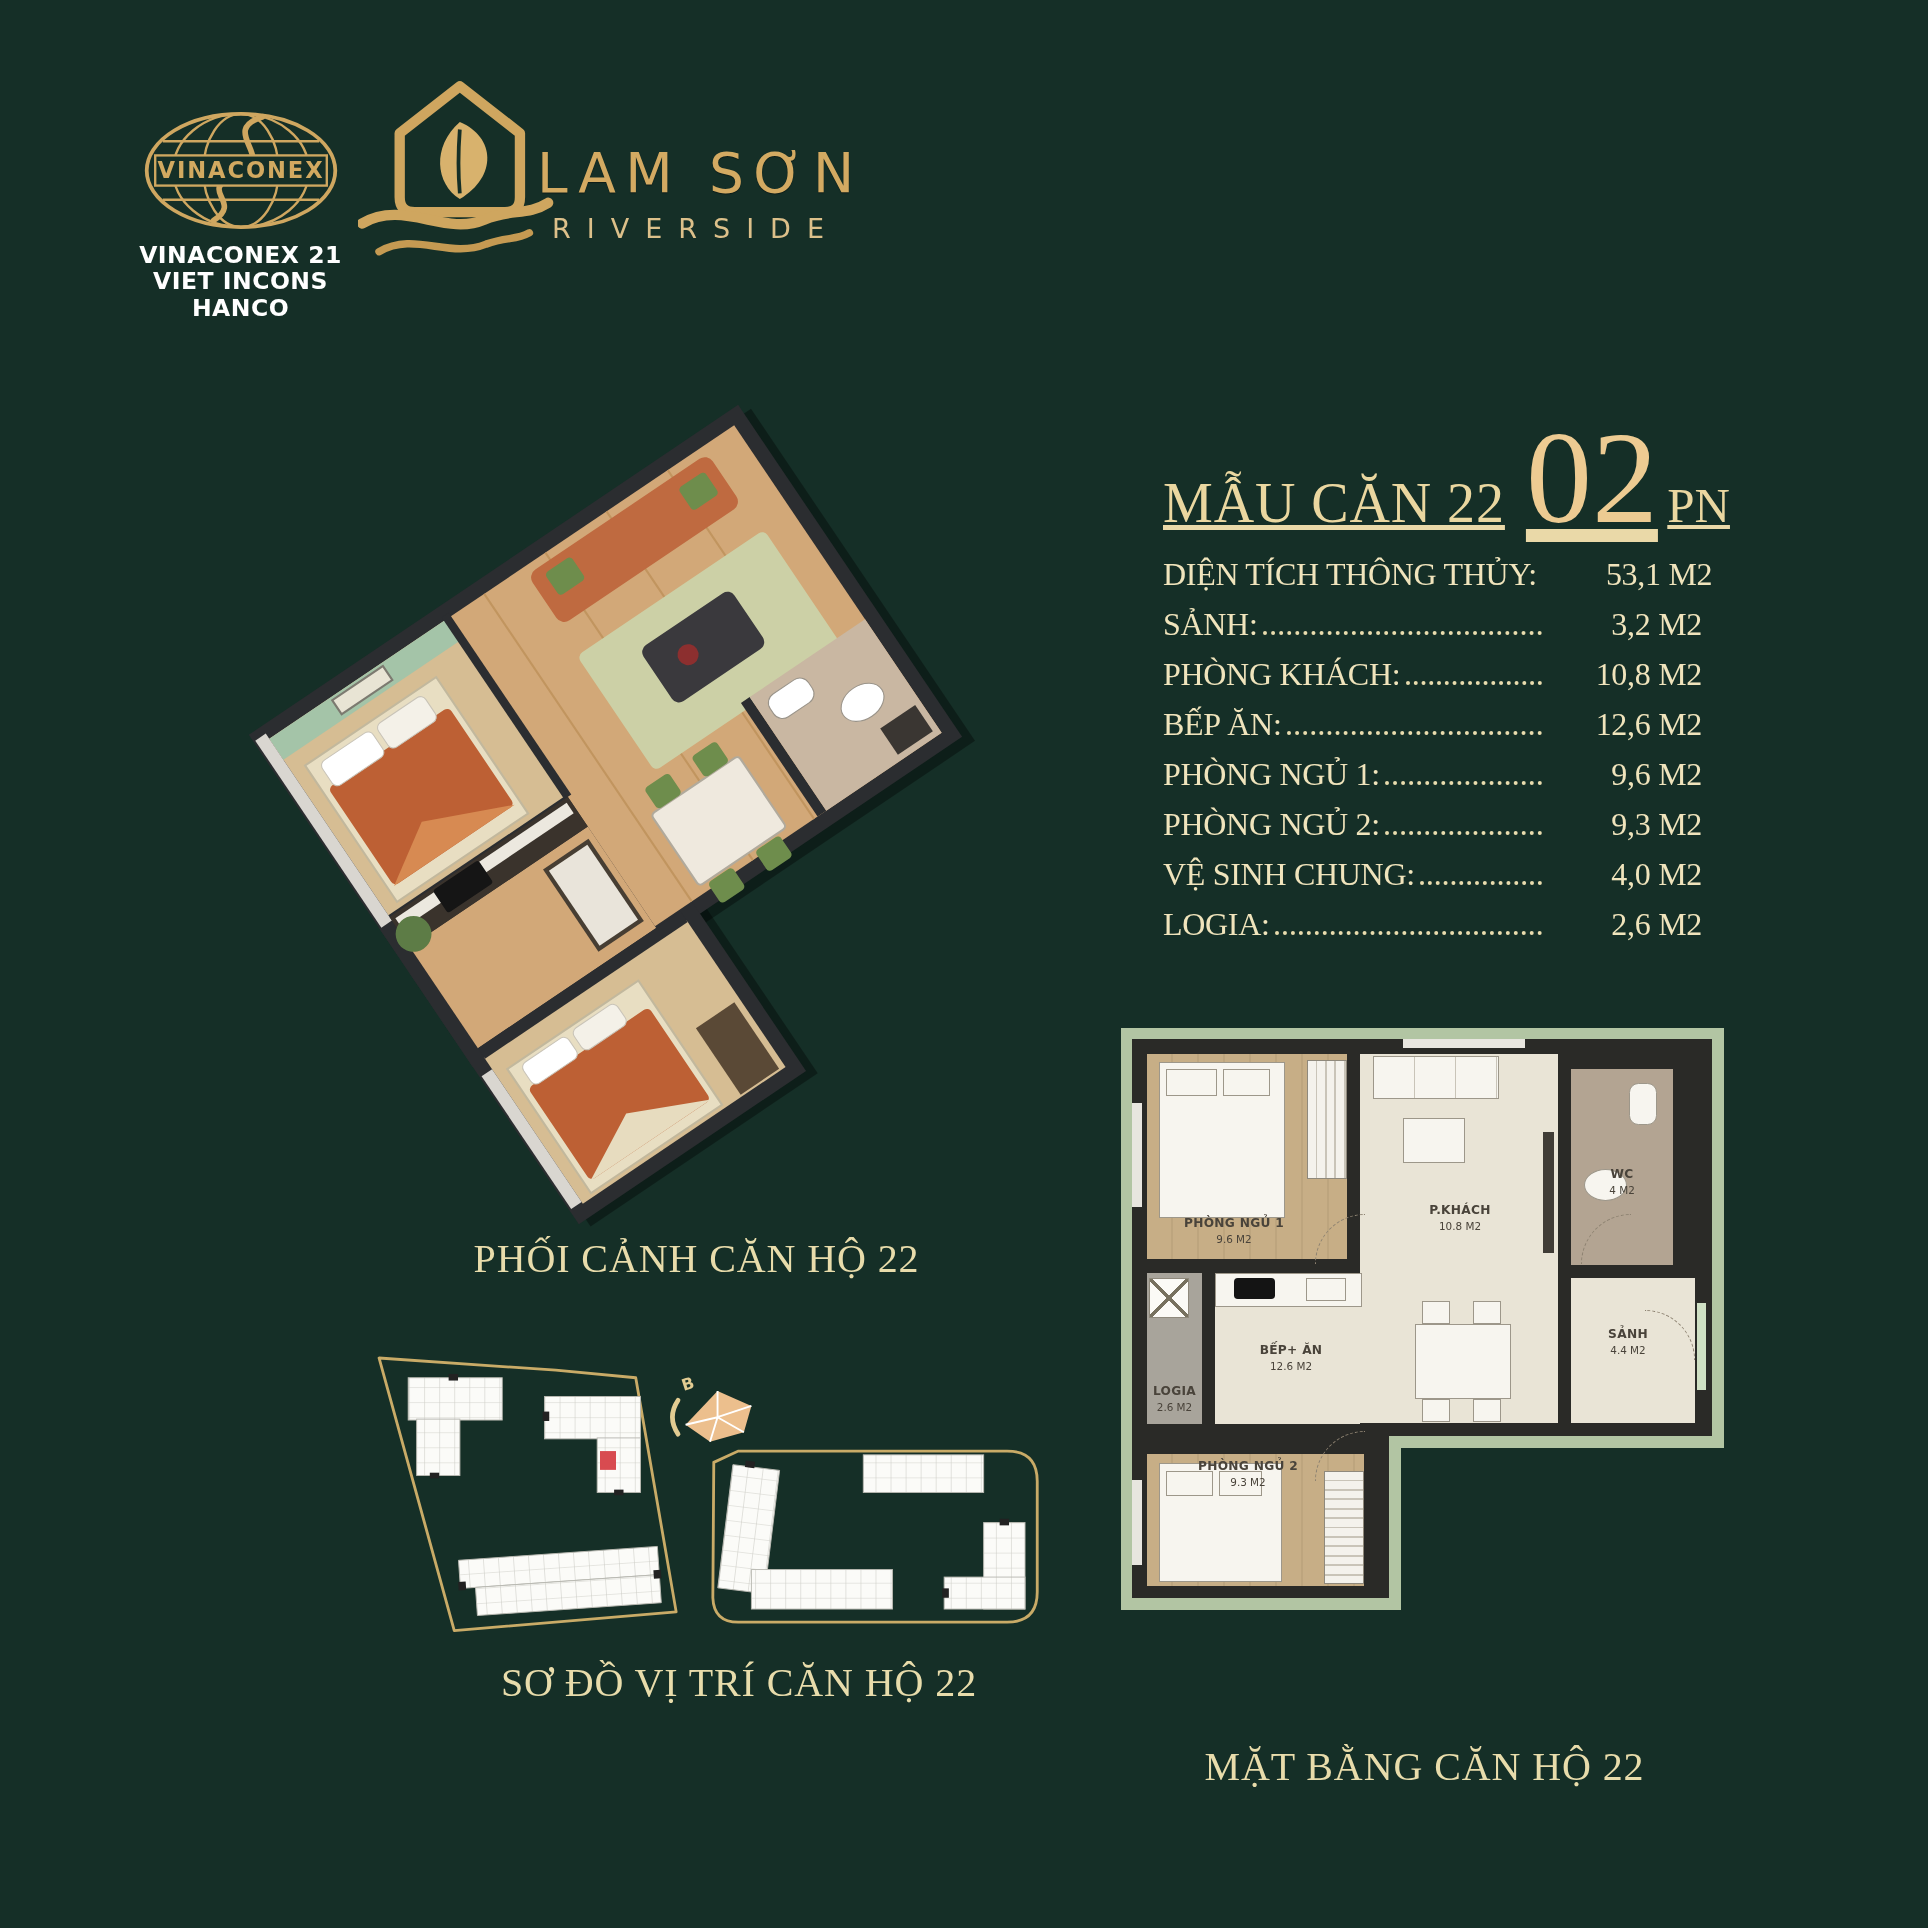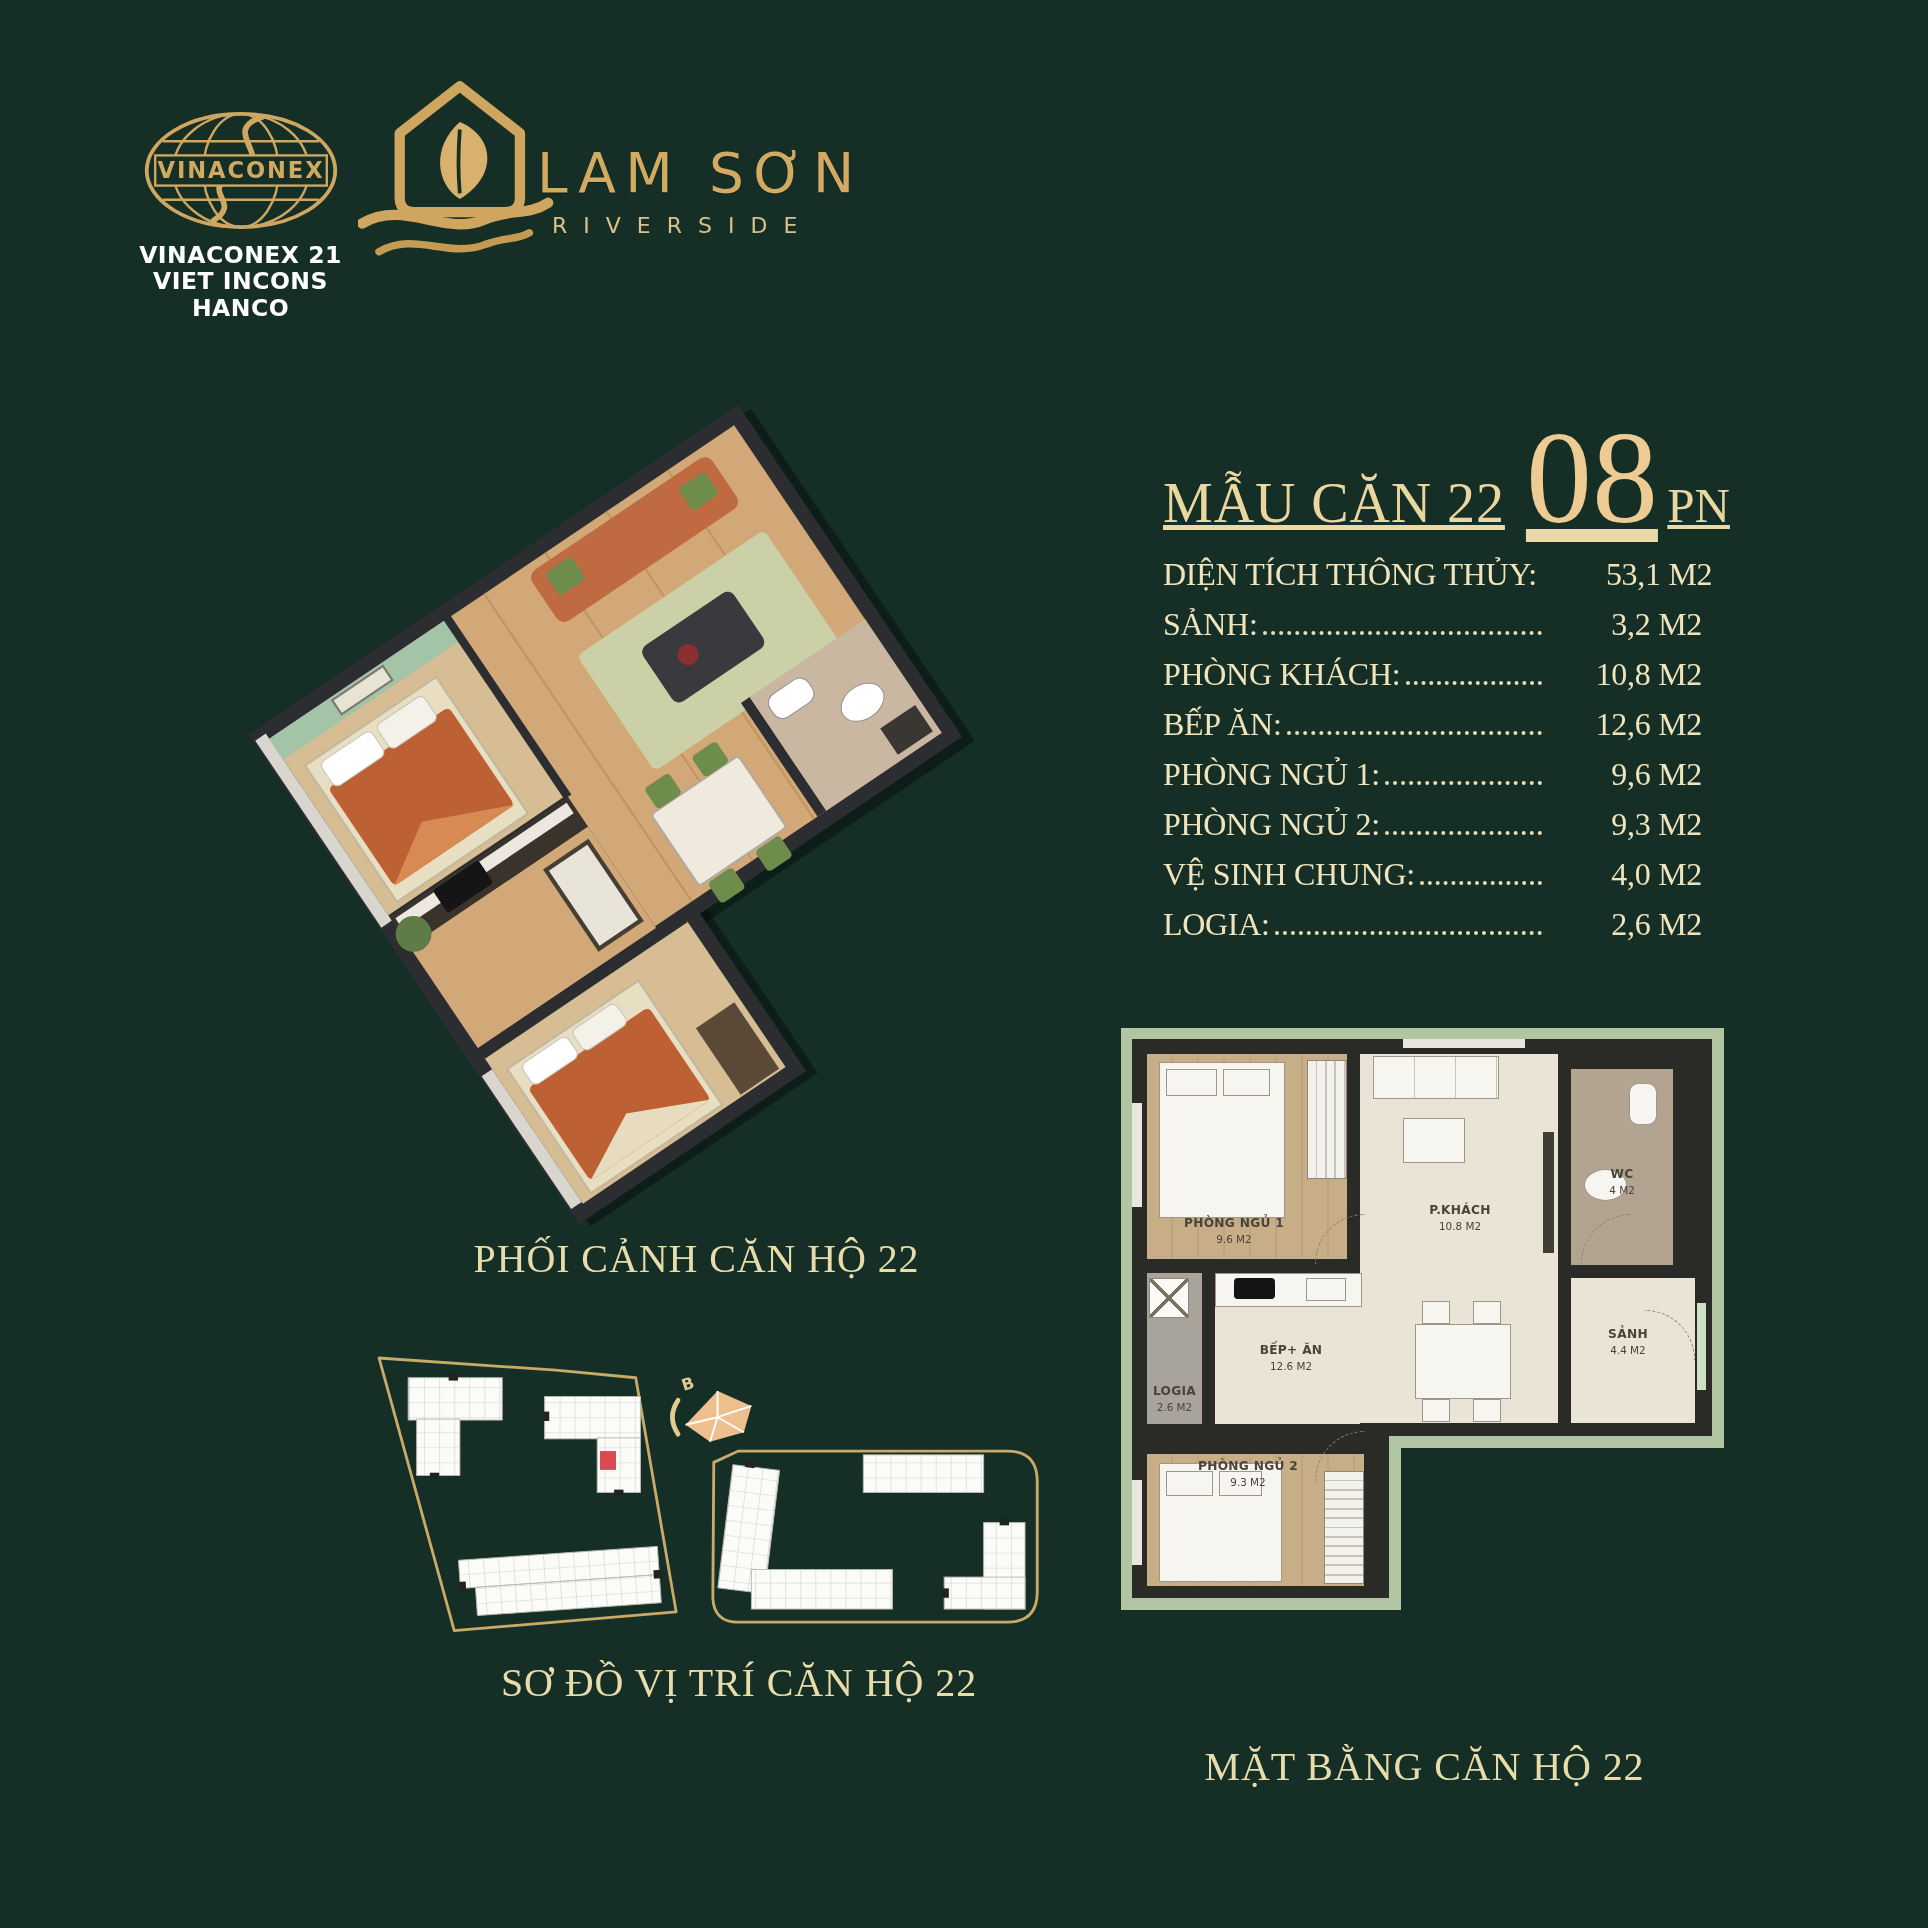--- a/index.html
+++ b/index.html
@@ -8,21 +8,21 @@
   .abs{position:absolute;}
 
   
   .vina-block{left:132px;top:111px;width:217px;text-align:center;}
   .vina-lines{margin-top:7.5px;font-family:"DejaVu Sans","Liberation Sans",sans-serif;
               font-weight:700;font-size:23.5px;line-height:1.14;color:#ffffff;letter-spacing:0.5px;}
   .lamson-name{left:537px;top:141px;font-family:"DejaVu Sans","Liberation Sans",sans-serif;
                font-size:55px;letter-spacing:9.4px;color:#d3aa62;font-weight:400;
                text-shadow:0 0.9px 0.9px rgba(0,0,0,.4);}
   .lamson-sub{left:552px;top:213px;font-family:"DejaVu Sans","Liberation Sans",sans-serif;
-              font-size:22px;letter-spacing:16px;color:#dcc08a;}
+              font-size:27px;letter-spacing:16px;color:#dcc08a;}
 
   
   .unit-panel{left:1163px;top:428px;width:539px;}
   .title-row{display:flex;align-items:baseline;white-space:nowrap;text-decoration:underline;}
   .title-main{font-size:56px;color:#ead7a0;letter-spacing:0.9px;}
   .title-num{font-size:132px;line-height:.75;color:#edcb92;margin-left:21px;}
   .title-pn{font-size:49px;color:#ead7a0;margin-left:9.4px;}
   .spec-rows{margin-top:21px;}
   .spec-row{display:flex;align-items:baseline;height:50px;font-size:32px;color:#f0e4bc;
             letter-spacing:-0.3px;white-space:nowrap;}
@@ -86,21 +86,21 @@
     <path d="M108,58 C106,84 106,104 108,126" stroke="#152f27" stroke-width="4" fill="none"></path>
     <path d="M4,158 C48,132 92,172 134,154 C162,142 180,150 202,136" fill="none" stroke="#cfa65f" stroke-width="11" stroke-linecap="round"></path>
     <path d="M22,188 C60,166 96,196 136,180 C158,172 168,176 182,168" fill="none" stroke="#c59a52" stroke-width="8" stroke-linecap="round"></path>
   </svg>
   <div class="abs lamson-name">LAM SƠN</div>
   <div class="abs lamson-sub">RIVERSIDE</div>
 
   <div class="abs unit-panel">
     <div class="title-row">
       <span class="title-main">MẪU CĂN 22</span>
-      <span class="title-num">08</span>
+      <span class="title-num">02</span>
       <span class="title-pn">PN</span>
     </div>
     <div class="spec-rows">
 
         <div class="spec-row">
           <span class="spec-lbl">DIỆN TÍCH THÔNG THỦY:</span>
           <span class="leader no-dots"></span>
           <span class="spec-val">53,1 M2</span>
         </div>
 

